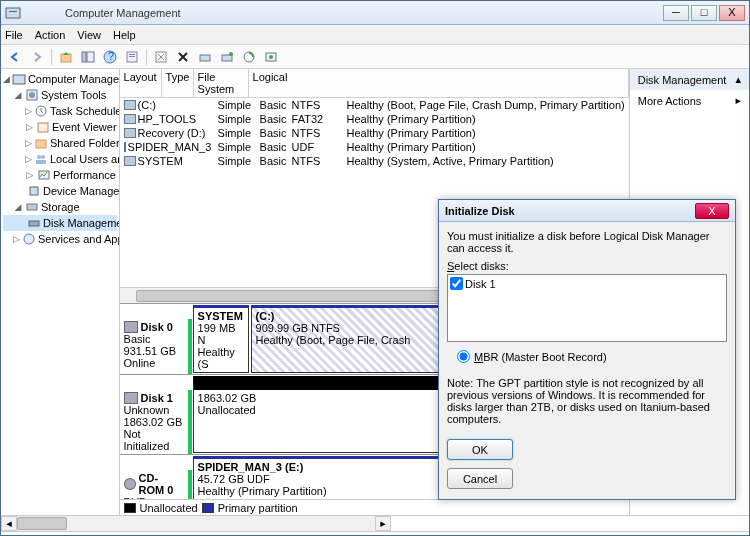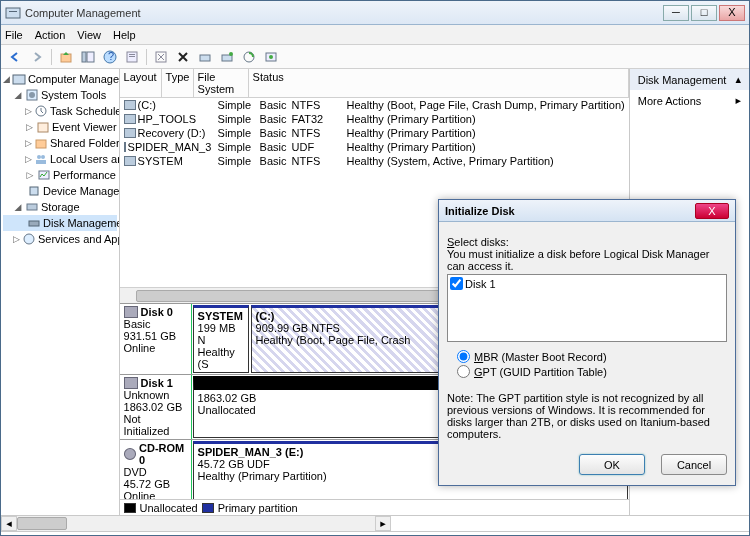--- a/index.html
+++ b/index.html
@@ -1,20 +1,20 @@
 <!DOCTYPE html>
 <html><head>
 <meta charset="utf-8">
 <style>
 * { box-sizing: border-box; margin: 0; padding: 0; font-family: "Segoe UI", Tahoma, sans-serif; font-size: 11px; }
 body { width: 750px; height: 536px; background: #fff; overflow: hidden; border: 1px solid #4a6a8a; }
 
 .titlebar { height: 24px; background: linear-gradient(#eef3fa, #dde8f5); display: flex; align-items: center; padding: 0 4px; border-bottom: 1px solid #9bb5cf; }
 .titlebar .icon { width: 16px; height: 16px; margin-right: 4px; }
-.titlebar .title { flex: 1; color: #333; }
+.titlebar .title { flex: 1; color: #333; margin-left: 40px; }
 .titlebar .winbtn { width: 26px; height: 16px; border: 1px solid #8aa; margin-left: 2px; background: linear-gradient(#f7f9fc, #dce6f0); text-align: center; line-height: 12px; }
 .titlebar .winbtn.close { background: linear-gradient(#f9dbdb, #e9a6a6); border-color: #c77; }
 
 .menubar { height: 20px; display: flex; align-items: center; padding: 0 4px; background: #f2f2f2; border-bottom: 1px solid #d0d0d0; }
 .menubar span { margin-right: 12px; }
 
 .toolbar { height: 24px; display: flex; align-items: center; padding: 0 4px; gap: 2px; border-bottom: 1px solid #d0d0d0; background: #fafafa; }
 .toolbar .tbtn { width: 20px; height: 20px; display: flex; align-items: center; justify-content: center; border: 1px solid transparent; }
 .toolbar .sep { width: 1px; height: 16px; background: #ccc; margin: 0 2px; }
 
@@ -34,21 +34,21 @@
 .volrow { display: flex; }
 .volrow div { padding: 1px 4px; white-space: nowrap; overflow: hidden; }
 .volrow .c1 { width: 94px; display: flex; align-items: center; } .volrow .c2 { width: 42px; } .volrow .c3 { width: 32px; } .volrow .c4 { width: 55px; } .volrow .c5 { flex: 1; }
 .vicon { width: 12px; height: 10px; background: #bcd; border: 1px solid #678; margin-right: 2px; }
 .voltable { height: 218px; overflow: hidden; }
 .scroll-h { height: 16px; background: #f0f0f0; border-top: 1px solid #d0d0d0; position: relative; }
 .scroll-h .thumb { position: absolute; left: 16px; top: 2px; height: 12px; width: 320px; background: #cdcdcd; border: 1px solid #aaa; border-radius: 2px; }
 
 .diskpane { flex: 1; overflow: hidden; }
 .diskrow { display: flex; border-top: 1px solid #999; min-height: 62px; }
-.diskinfo { width: 72px; padding: 2px 4px; border-right: 1px solid #22c55e; }
+.diskinfo { width: 72px; padding: 2px 4px; border-right: 4px solid #22c55e; margin-top: 15px; }
 .diskinfo .dname { font-weight: bold; display: flex; align-items: center; }
 .diskinfo .dicon { width: 14px; height: 12px; background: #aab; border: 1px solid #667; margin-right: 3px; }
 .diskparts { flex: 1; display: flex; }
 .part { border: 1px solid #333; margin: 1px; padding: 2px 4px; overflow: hidden; }
 .part .pname { font-weight: bold; }
 .part.ntfs { border-top: 3px solid #2030a0; }
 .part.hatched { background: repeating-linear-gradient(45deg, #fff, #fff 3px, #d6d6ee 3px, #d6d6ee 6px); }
 .legend { height: 16px; display: flex; align-items: center; padding: 0 4px; border-top: 1px solid #c9c9c9; gap: 4px; }
 .legend .sw { width: 12px; height: 10px; border: 1px solid #333; }
 
@@ -65,21 +65,21 @@
 
 .dialog { position: absolute; left: 438px; top: 199px; width: 298px; background: #f0f0f0; border: 1px solid #4d6d9a; box-shadow: 0 0 8px rgba(0,0,0,.3); z-index: 10; }
 .dialog .dtitle { height: 22px; background: linear-gradient(#eef3fa, #d5e3f3); display: flex; align-items: center; padding: 0 6px; border-bottom: 1px solid #9bb5cf; }
 .dialog .dtitle .t { flex: 1; font-weight: bold; }
 .dialog .dtitle .xbtn { width: 34px; height: 16px; background: linear-gradient(#e48, #c03); color: #fff; text-align: center; line-height: 14px; border: 1px solid #a02; border-radius: 2px; }
 .dialog .dbody { padding: 8px; }
 .dialog .disklist { border: 1px solid #888; background: #fff; height: 68px; padding: 2px; margin: 2px 0 8px 0; }
 .dialog .disklist label { display: flex; align-items: center; gap: 2px; }
 .dialog .radio { display: flex; align-items: center; gap: 4px; margin: 2px 0 2px 10px; }
 .dialog .note { margin-top: 14px; }
-.dialog .btns { display: flex; justify-content: flex-end; gap: 16px; padding: 6px 8px 10px; }
+.dialog .btns { display: flex; justify-content: flex-end; gap: 8px; padding: 6px 8px 10px; flex-direction: column; }
 .dialog .btn { width: 66px; height: 21px; background: linear-gradient(#fdfdfd, #e4e4e4); border: 1px solid #8a8a8a; border-radius: 3px; }
 .dialog .btn.primary { border-color: #3c7fb1; box-shadow: 0 0 2px #7bb; }
 
 svg { display: block; }
 </style>
 </head>
 <body>
 
 <div class="titlebar">
   <span class="icon">
@@ -283,21 +283,21 @@
         <span>Services and Applications</span>
       </div>
   </div>
 
   <div class="center">
     <div class="voltable">
       <div class="volhdr">
         <div class="c2">Layout</div>
         <div class="c3">Type</div>
         <div class="c4">File System</div>
-        <div class="c5">Status</div>
+        <div class="c5">Logical</div>
       </div>
       <div id="volrows">
           <div class="volrow">
             <div class="c1"><span class="vicon"></span>(C:)</div>
             <div class="c2">Simple</div>
             <div class="c3">Basic</div>
             <div class="c4">NTFS</div>
             <div class="c5">Healthy (Boot, Page File, Crash Dump, Primary Partition)</div>
           </div>
           <div class="volrow">
@@ -431,35 +431,31 @@
   <div style="flex:1"></div>
 </div>
 <div class="statusbar"></div>
 
 <div class="dialog">
   <div class="dtitle">
     <span class="t">Initialize Disk</span>
     <div class="xbtn">X</div>
   </div>
   <div class="dbody">
+    <div>You must initialize a disk before Logical Disk Manager can access it.</div>
     <div style="margin-top:6px"><u>S</u><span>elect disks:</span></div>
-    <div>You must initialize a disk before Logical Disk Manager can access it.</div>
     <div class="disklist">
       <label>
           <input type="checkbox" checked="" style="">
           <span>Disk 1</span>
         </label>
     </div>
     <label class="radio">
         <input type="radio" name="ps" checked="" style="">
         <span><u>M</u>BR (Master Boot Record)</span>
       </label>
-    <label class="radio">
-        <input type="radio" name="ps" style="">
-        <span><u>G</u>PT (GUID Partition Table)</span>
-      </label>
     <div class="note">Note: The GPT partition style is not recognized by all previous versions of Windows. It is recommended for disks larger than 2TB, or disks used on Itanium-based computers.</div>
   </div>
   <div class="btns">
     <button class="btn primary">OK</button>
     <button class="btn">Cancel</button>
   </div>
 </div>
 
 </body></html>

